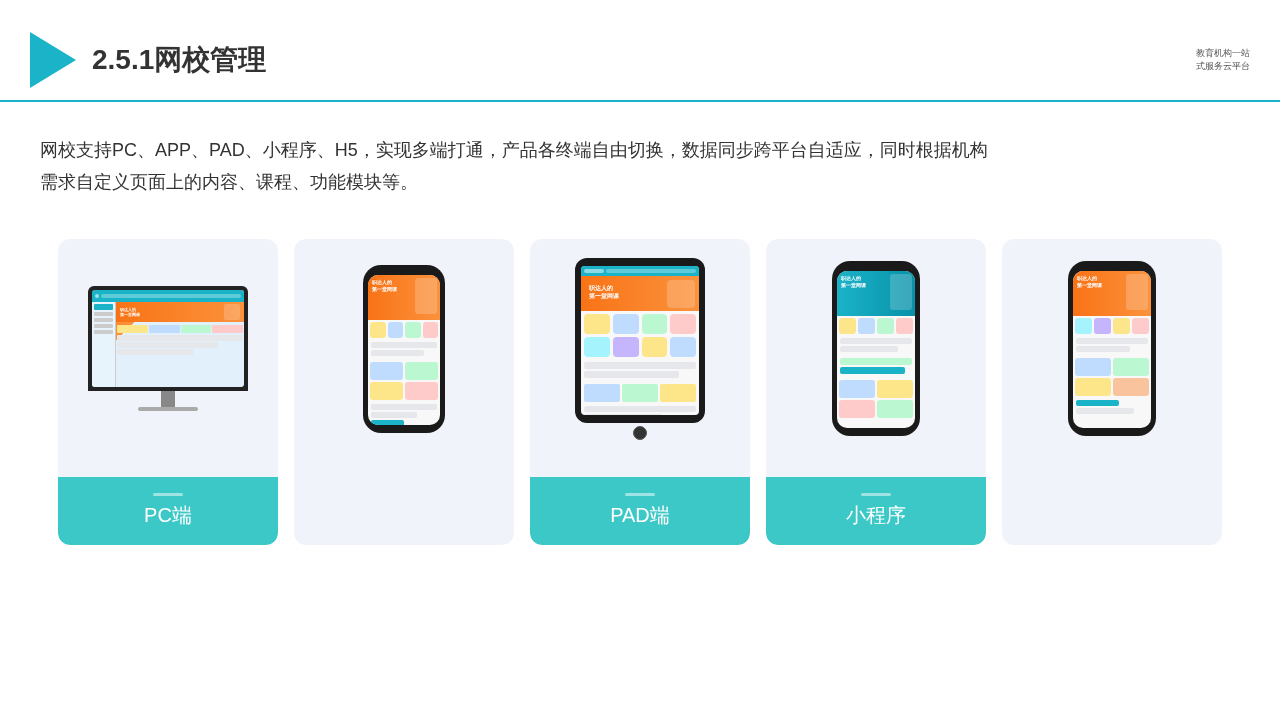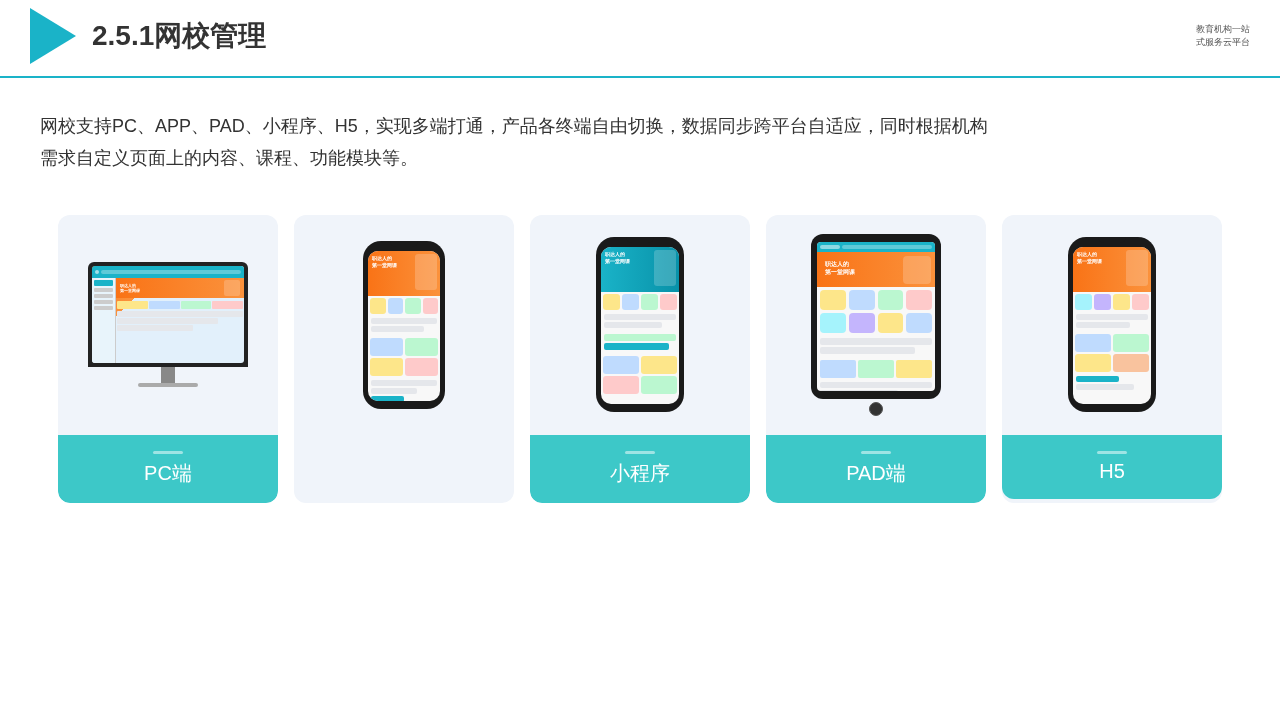--- a/index.html
+++ b/index.html
@@ -10,21 +10,21 @@
       font-family: 'Microsoft YaHei', 'PingFang SC', sans-serif;
       overflow: hidden;
       position: relative;
     }
 
     
     .header {
       display: flex;
       align-items: center;
       justify-content: space-between;
-      padding: 8px 30px 12px 30px;
+      padding: 32px 30px 12px 30px;
       border-bottom: 2px solid #1ab3c8;
     }
     .header-left {
       display: flex;
       align-items: center;
       gap: 16px;
     }
     .logo-triangle {
       width: 0;
       height: 0;
@@ -281,20 +281,21 @@
     
     .device-label {
       width: 100%;
       background: #3dc8c8;
       color: white;
       text-align: center;
       padding: 16px 0;
       font-size: 20px;
       font-weight: 500;
       border-radius: 0 0 12px 12px;
+      margin-top: 18px;
     }
 
     
     .label-bar {
       width: 30px;
       height: 3px;
       background: rgba(255,255,255,0.5);
       border-radius: 2px;
       margin: 0 auto 6px;
     }
@@ -397,60 +398,20 @@
               <div style="height:6px;background:#1ab3c8;border-radius:2px;width:50%;"></div>
             </div>
           </div>
         </div>
       </div>
     </div>
   </div>
 
   <div class="device-card">
     <div class="device-preview">
-      <div class="phone-mock">
-        <div class="phone-body">
-          <div class="phone-notch"></div>
-          <div class="phone-screen">
-            <div class="phone-banner" style="background:linear-gradient(90deg,#1ab3c8,#0891a8);">
-              <div class="phone-banner-text">职达人的<br>第一堂网课</div>
-              <div class="phone-banner-img"></div>
-            </div>
-            <div class="phone-icons">
-              <div class="phone-icon" style="background:#fde68a;"></div>
-              <div class="phone-icon" style="background:#bfdbfe;"></div>
-              <div class="phone-icon" style="background:#bbf7d0;"></div>
-              <div class="phone-icon" style="background:#fecaca;"></div>
-            </div>
-            <div style="padding:2px 3px;">
-              <div style="height:6px;background:#e5e7eb;border-radius:2px;margin-bottom:2px;"></div>
-              <div style="height:6px;background:#e5e7eb;border-radius:2px;margin-bottom:2px;width:80%;"></div>
-            </div>
-            <div style="padding:2px 3px;">
-              <div style="height:7px;background:#bbf7d0;border-radius:2px;margin-bottom:2px;"></div>
-              <div style="height:7px;background:#1ab3c8;border-radius:2px;margin-bottom:2px;width:90%;"></div>
-            </div>
-            <div class="phone-course-grid">
-              <div class="phone-course-item" style="background:#bfdbfe;"></div>
-              <div class="phone-course-item" style="background:#fde68a;"></div>
-              <div class="phone-course-item" style="background:#fecaca;"></div>
-              <div class="phone-course-item" style="background:#bbf7d0;"></div>
-            </div>
-          </div>
-        </div>
-      </div>
-    </div>
-    <div class="device-label">
-      <div class="label-bar"></div>
-      <span>小程序</span>
-    </div>
-  </div>
-
-  <div class="device-card">
-    <div class="device-preview">
       <div class="tablet-mock">
         <div class="tablet-body">
           <div class="tablet-screen">
             <div style="height:10px;background:#1ab3c8;display:flex;align-items:center;padding:0 3px;gap:2px;">
               <div style="width:20px;height:4px;background:rgba(255,255,255,0.5);border-radius:2px;"></div>
               <div style="flex:1;height:4px;background:rgba(255,255,255,0.3);border-radius:2px;"></div>
             </div>
             <div class="tablet-banner">
               <div class="tablet-banner-text">职达人的<br>第一堂网课</div>
               <div class="tablet-banner-img"></div>
@@ -488,20 +449,60 @@
       <span>PAD端</span>
     </div>
   </div>
 
   <div class="device-card">
     <div class="device-preview">
       <div class="phone-mock">
         <div class="phone-body">
           <div class="phone-notch"></div>
           <div class="phone-screen">
+            <div class="phone-banner" style="background:linear-gradient(90deg,#1ab3c8,#0891a8);">
+              <div class="phone-banner-text">职达人的<br>第一堂网课</div>
+              <div class="phone-banner-img"></div>
+            </div>
+            <div class="phone-icons">
+              <div class="phone-icon" style="background:#fde68a;"></div>
+              <div class="phone-icon" style="background:#bfdbfe;"></div>
+              <div class="phone-icon" style="background:#bbf7d0;"></div>
+              <div class="phone-icon" style="background:#fecaca;"></div>
+            </div>
+            <div style="padding:2px 3px;">
+              <div style="height:6px;background:#e5e7eb;border-radius:2px;margin-bottom:2px;"></div>
+              <div style="height:6px;background:#e5e7eb;border-radius:2px;margin-bottom:2px;width:80%;"></div>
+            </div>
+            <div style="padding:2px 3px;">
+              <div style="height:7px;background:#bbf7d0;border-radius:2px;margin-bottom:2px;"></div>
+              <div style="height:7px;background:#1ab3c8;border-radius:2px;margin-bottom:2px;width:90%;"></div>
+            </div>
+            <div class="phone-course-grid">
+              <div class="phone-course-item" style="background:#bfdbfe;"></div>
+              <div class="phone-course-item" style="background:#fde68a;"></div>
+              <div class="phone-course-item" style="background:#fecaca;"></div>
+              <div class="phone-course-item" style="background:#bbf7d0;"></div>
+            </div>
+          </div>
+        </div>
+      </div>
+    </div>
+    <div class="device-label">
+      <div class="label-bar"></div>
+      <span>小程序</span>
+    </div>
+  </div>
+
+  <div class="device-card">
+    <div class="device-preview">
+      <div class="phone-mock">
+        <div class="phone-body">
+          <div class="phone-notch"></div>
+          <div class="phone-screen">
             <div class="phone-banner" style="background:linear-gradient(90deg,#f97316,#fb923c);">
               <div class="phone-banner-text">职达人的<br>第一堂网课</div>
               <div class="phone-banner-img"></div>
             </div>
             <div class="phone-icons">
               <div class="phone-icon" style="background:#a5f3fc;"></div>
               <div class="phone-icon" style="background:#c4b5fd;"></div>
               <div class="phone-icon" style="background:#fde68a;"></div>
               <div class="phone-icon" style="background:#fecaca;"></div>
             </div>
@@ -516,19 +517,15 @@
               <div class="phone-course-item" style="background:#f97316;opacity:0.4;"></div>
             </div>
             <div style="padding:2px 3px;">
               <div style="height:6px;background:#1ab3c8;border-radius:2px;margin-bottom:2px;width:60%;"></div>
               <div style="height:6px;background:#e5e7eb;border-radius:2px;width:80%;"></div>
             </div>
           </div>
         </div>
       </div>
     </div>
-    <div class="device-label">
-      <div class="label-bar"></div>
-      <span>H5</span>
-    </div>
   </div>
 
 </div>
 
 </body></html>

